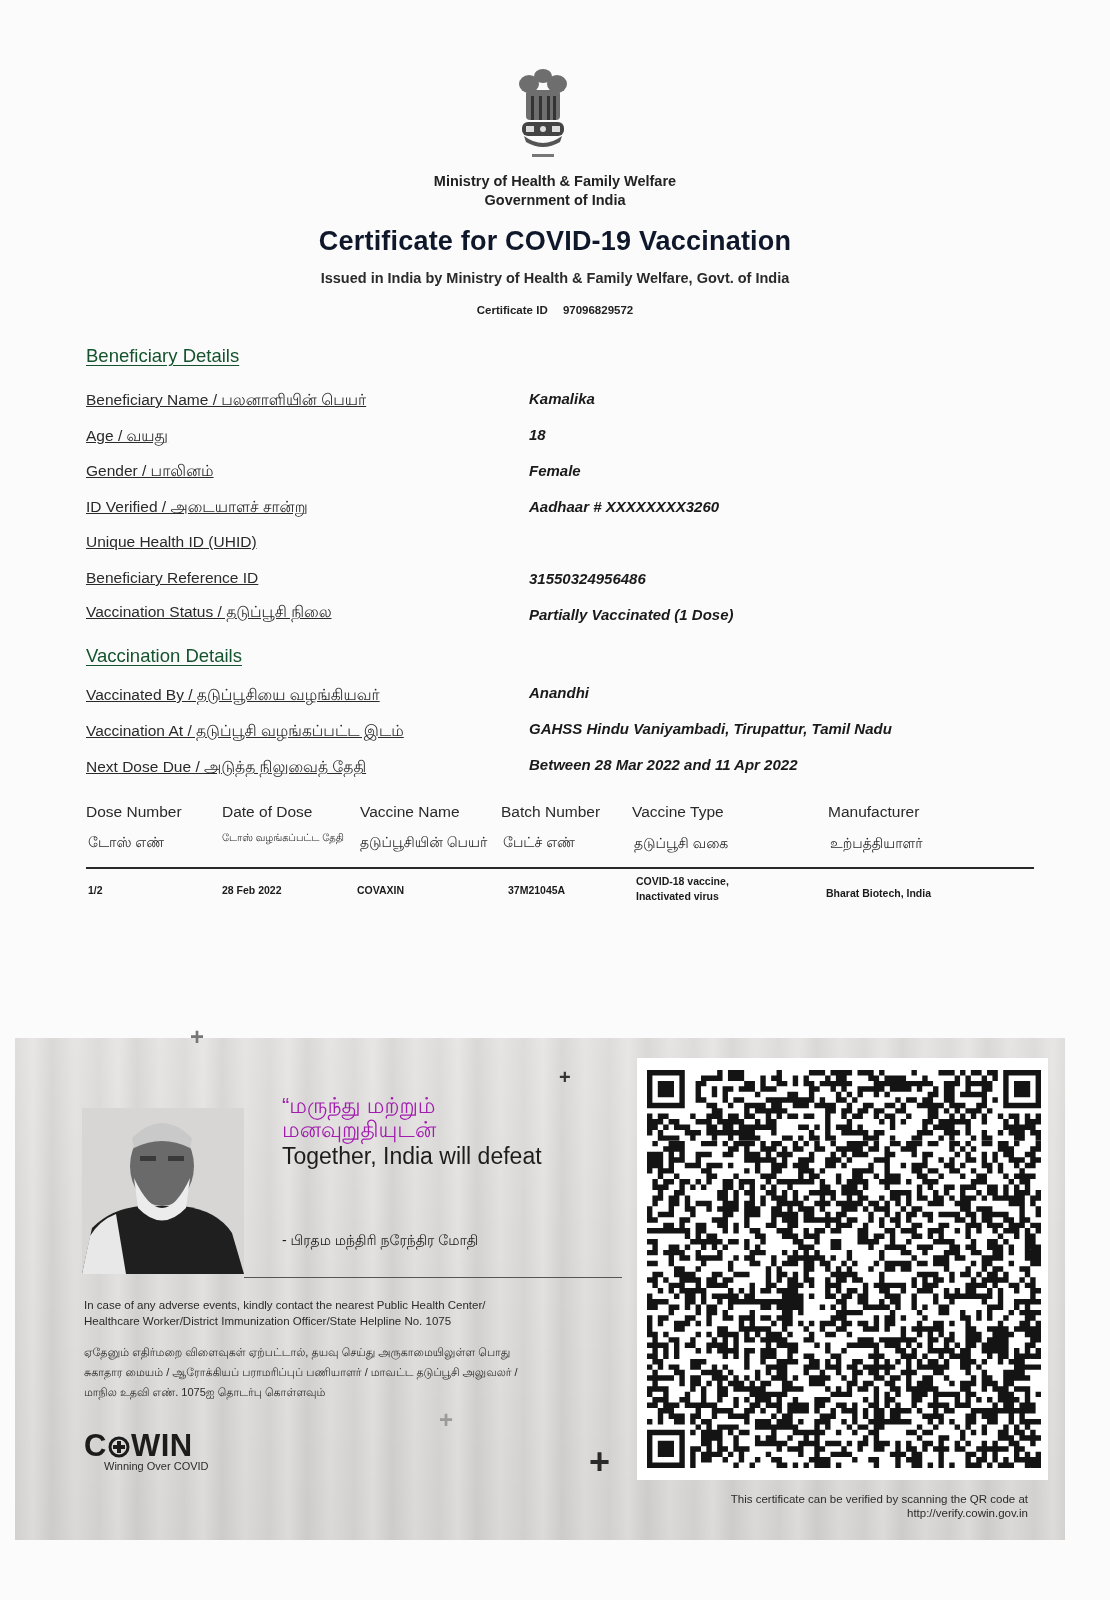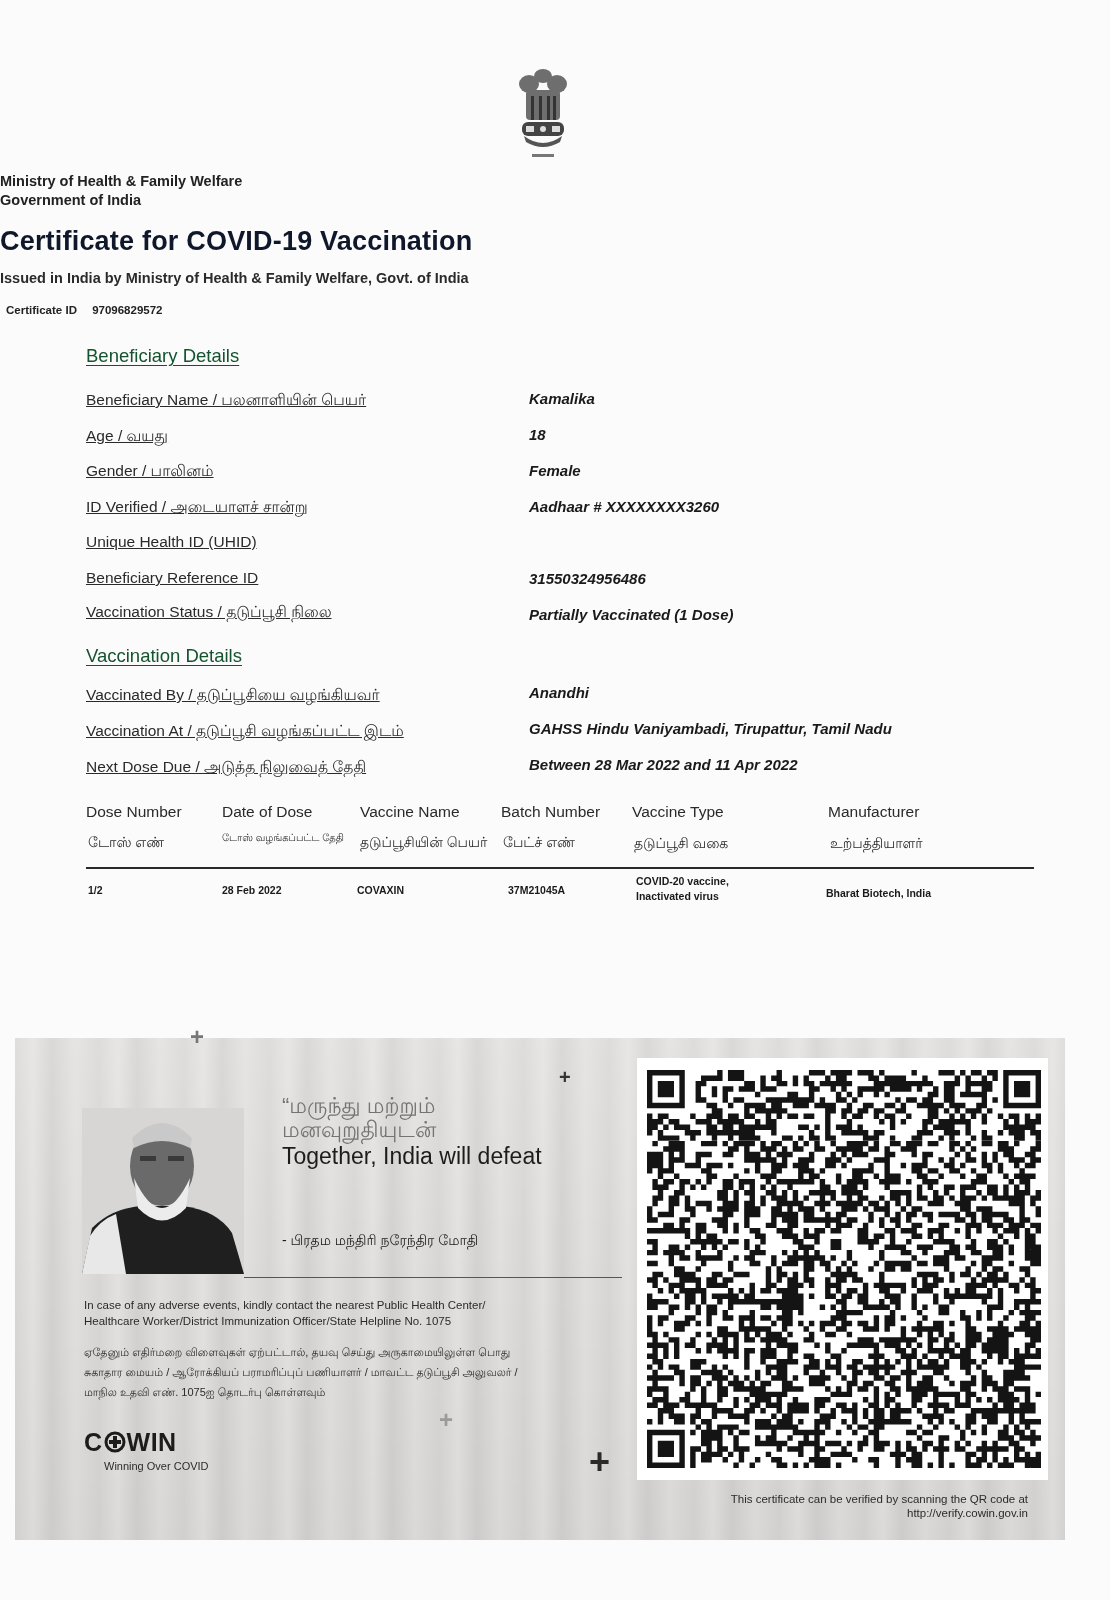--- a/index.html
+++ b/index.html
@@ -2,21 +2,21 @@
 <html><head>
 <meta charset="utf-8">
 <style>
   html, body { margin:0; padding:0; }
   body {
     width:1110px; height:1600px; background:#fbfbfb; position:relative; overflow:hidden;
     font-family:"Liberation Sans", "DejaVu Sans", sans-serif; color:#1a1a1a;
   }
   .abs { position:absolute; }
   .emblem { left:512px; top:66px; width:62px; height:96px; }
-  .center { left:0; width:1110px; text-align:left; }
+  .center { left:0; width:1110px; text-align:center; }
   .ministry { top:172px; font-size:14.5px; font-weight:bold; line-height:19px; color:#222; }
   .title { top:226px; font-size:27px; font-weight:bold; color:#0f172a; letter-spacing:0.2px; }
   .subtitle { top:270px; font-size:14.5px; font-weight:bold; color:#2a2a2a; }
   .certid { top:304px; font-size:11.5px; font-weight:bold; color:#222; }
   .certid span { margin:8px 6px; }
   .section-h { left:86px; font-size:18.5px; font-weight:normal; text-decoration:underline; text-underline-offset:3px; color:#14532d; }
   .label { left:86px; font-size:15.5px; color:#2a2a2a; white-space:nowrap;text-decoration:underline; }
   .value { left:529px; font-size:15px; font-weight:bold; color:#1a1a1a; white-space:nowrap;font-style:italic; }
   .th { font-size:15.5px; color:#2a2a2a; white-space:nowrap; }
   .th-ta { font-size:14px; color:#2a2a2a; white-space:nowrap; line-height:12px;}
@@ -24,27 +24,27 @@
   .td { font-size:10.5px; font-weight:bold; color:#1a1a1a; white-space:nowrap; line-height:15px; }
   .rule { left:86px; top:867px; width:948px; height:2px; background:#2a2a2a; }
   
   .panel {
     left:15px; top:1038px; width:1050px; height:502px;
     background: repeating-linear-gradient(90deg, #d9d7d6 0px, #e4e2e1 18px, #d4d2d0 37px, #e2e0df 60px, #d8d6d5 85px);
   }
   .panel-shade { left:15px; top:1038px; width:1050px; height:502px;
     background: linear-gradient(180deg, rgba(255,255,255,0.15), rgba(255,255,255,0) 40%, rgba(0,0,0,0.03)); }
   .photo { left:82px; top:1108px; width:162px; height:166px; background:#d0cfce; overflow:hidden; }
-  .quote-ta { left:282px; top:1094px; font-size:22px; line-height:24px; color:#737373; }
+  .quote-ta { left:282px; top:1094px; font-size:22px; line-height:24px; color:#a21caf; }
   .quote-en { left:282px; top:1139px; font-size:23px; line-height:34px; color:#1c1c1c; }
   .quote-by { left:282px; top:1232px; font-size:14px; color:#1c1c1c; }
   .quote-rule { left:244px; top:1277px; width:378px; height:1px; background:#555; }
   .adverse-en { left:84px; top:1297px; width:540px; font-size:11.5px; line-height:16px; color:#2b2b2b; }
   .adverse-ta { left:84px; top:1342px; width:540px; font-size:11px; line-height:20px; color:#2b2b2b; }
-  .cowin { left:84px; top:1428px; font-size:25px; font-weight:bold; color:#1c1c1c; letter-spacing:0.5px; }
+  .cowin { left:84px; top:1428px; font-size:31px; font-weight:bold; color:#1c1c1c; letter-spacing:0.5px; }
   .cowin-tag { left:104px; top:1460px; font-size:11px; color:#2b2b2b; }
   .plus { font-weight:bold; color:#555; line-height:1; }
   .qrbox { left:637px; top:1058px; width:411px; height:422px; background:#fff; }
   .verify { left:630px; top:1492px; width:398px; text-align:right; font-size:11.5px; line-height:14px; color:#2b2b2b; }
 </style>
 </head>
 <body>
 
 <svg class="abs emblem" viewBox="0 0 62 96">
   <g fill="#6e6e6e">
@@ -126,21 +126,21 @@
   <div class="abs th-ta" style="left:830px;top:837px">உற்பத்தியாளர்</div>
 
   <div class="abs rule"></div>
 
   <div>
     <div class="abs td" style="left:88px;top:883px">1/2</div>
     <div class="abs td" style="left:222px;top:883px">28 Feb 2022</div>
     <div class="abs td" style="left:357px;top:883px">COVAXIN</div>
     <div class="abs td" style="left:508px;top:883px">37M21045A</div>
     <div class="abs td" style="left:636px;top:874px">
-      <div>COVID-20 vaccine,</div>
+      <div>COVID-18 vaccine,</div>
       <div>Inactivated virus</div>
     </div>
     <div class="abs td" style="left:826px;top:886px">Bharat Biotech, India</div>
   </div>
 </div>
 
 <div class="abs panel"></div>
 <div class="abs panel-shade"></div>
 
 <div class="abs plus" style="left:190px;top:1025px;font-size:24px;color:#777">+</div>

